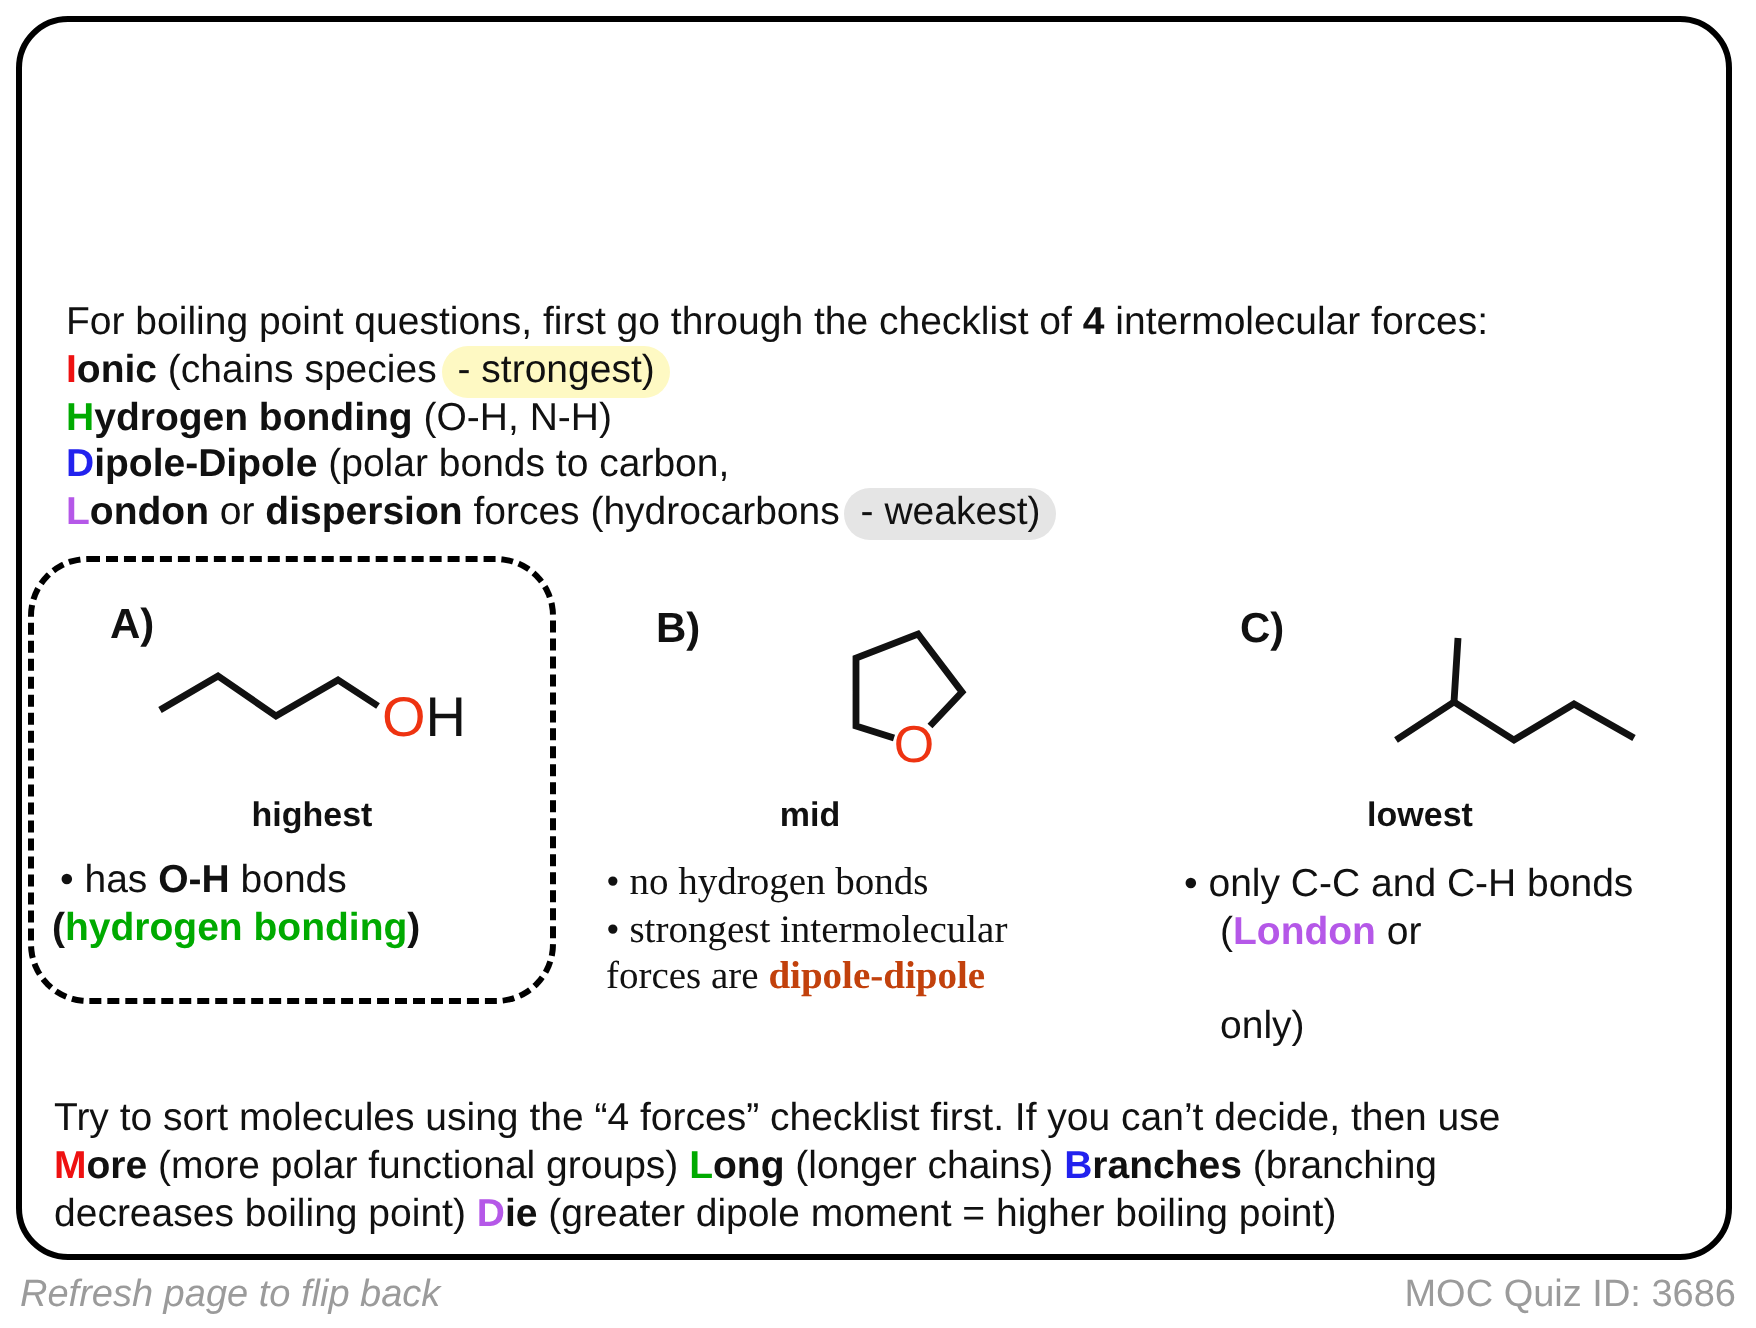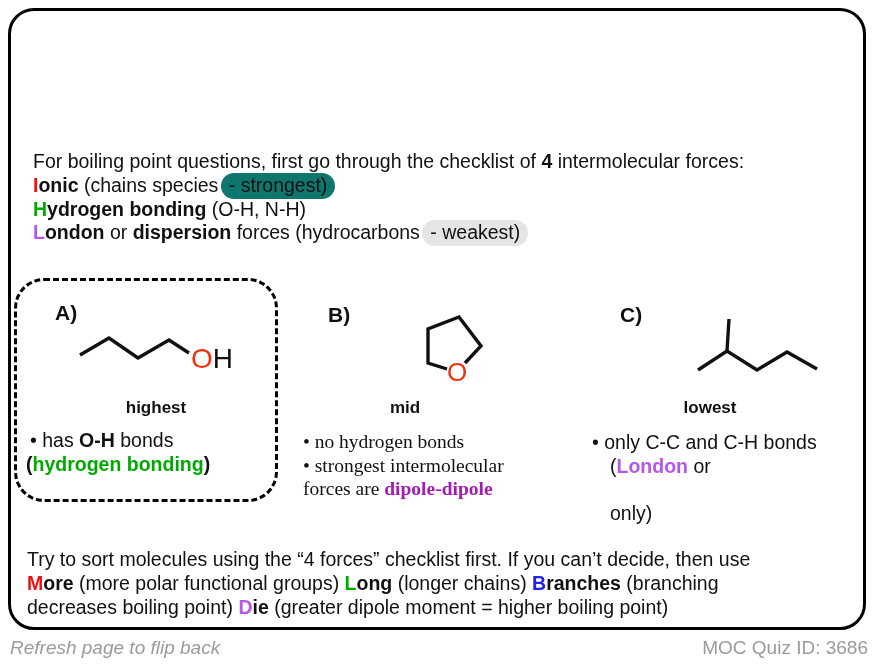--- a/index.html
+++ b/index.html
@@ -29,22 +29,23 @@
   .mol text, .mol tspan { fill:currentColor; }
   .mol { overflow:visible; }
 </style>
 </head>
 <body>
 
 <div class="abs frame"></div>
 
 <div class="abs intro">
   <div><span>For boiling point questions, first go through the checklist of </span><span class="b">4</span><span> intermolecular forces:</span></div>
-  <div><span class="b" style="color: rgb(238, 17, 17);">I</span><span class="b">onic</span><span> (chains species </span><span class="pill" style="background: #0f766e; text-align: right;">- strongest)</span></div>
+  <div><span class="b" style="color: rgb(238, 17, 17);">I</span><span class="b">onic</span><span> (chains species </span><span class="pill" style="background: #fef9c3; text-align: right;">- strongest)</span></div>
   <div><span class="b" style="color: rgb(0, 170, 0);">H</span><span class="b">ydrogen bonding</span><span> (O-H, N-H)</span></div>
+  <div><span class="b" style="color: rgb(34, 34, 238);">D</span><span class="b">ipole-Dipole</span><span> (polar bonds to carbon,</span></div>
   <div><span class="b" style="color: rgb(181, 88, 232);">L</span><span class="b">ondon</span><span> or </span><span class="b">dispersion</span><span> forces (hydrocarbons </span><span class="pill" style="background: #e5e5e5;">- weakest)</span></div>
 </div>
 
 <div class="abs dashed-box"></div>
 <div class="abs sec-label" style="left:55px; top:301px;">A)</div>
 <svg class="abs mol" style="left:76px; top:331px;" width="160" height="42" viewBox="0 0 160 42">
   <polyline points="4,24 33,7 62,27 93,9 113,22"></polyline>
   <text x="115" y="37" font-size="28"><tspan style="color: rgb(238, 51, 17);">O</tspan><tspan>H</tspan></text>
 </svg>
 <div class="abs rank" style="left:76px; top:398px; width:160px;">highest</div>
@@ -55,21 +56,21 @@
 
 <div class="abs sec-label" style="left:328px; top:303px;">B)</div>
 <svg class="abs mol" style="left:413px; top:311px;" width="80" height="76" viewBox="0 0 80 76">
   <path d="M34,58 L15,52 L15,18 L46,6 L68,35 L52,52"></path>
   <text x="44" y="70" font-size="26" text-anchor="middle"><tspan style="color: rgb(238, 51, 17);">O</tspan></text>
 </svg>
 <div class="abs rank" style="left:345px; top:398px; width:120px;">mid</div>
 <div class="abs bullets" style="left:303px; top:430px;font-family:Liberation Serif, serif;">
   <div>• no hydrogen bonds</div>
   <div>• strongest intermolecular</div>
-  <div><span>forces are </span><span class="b" style="color: #a21caf; text-align: right;">dipole-dipole</span></div>
+  <div><span>forces are </span><span class="b" style="color: #c2410c; text-align: right;">dipole-dipole</span></div>
 </div>
 
 <div class="abs sec-label" style="left:620px; top:303px;">C)</div>
 <svg class="abs mol" style="left:690px; top:312px;" width="135" height="64" viewBox="0 0 135 64">
   <polyline points="8,58 37,39 67,58 97,40 127,57"></polyline>
   <line x1="37" y1="39" x2="39" y2="7"></line>
 </svg>
 <div class="abs rank" style="left:655px; top:398px; width:110px;">lowest</div>
 <div class="abs bullets" style="left:592px; top:431px;">
   <div>• only C-C and C-H bonds</div>

